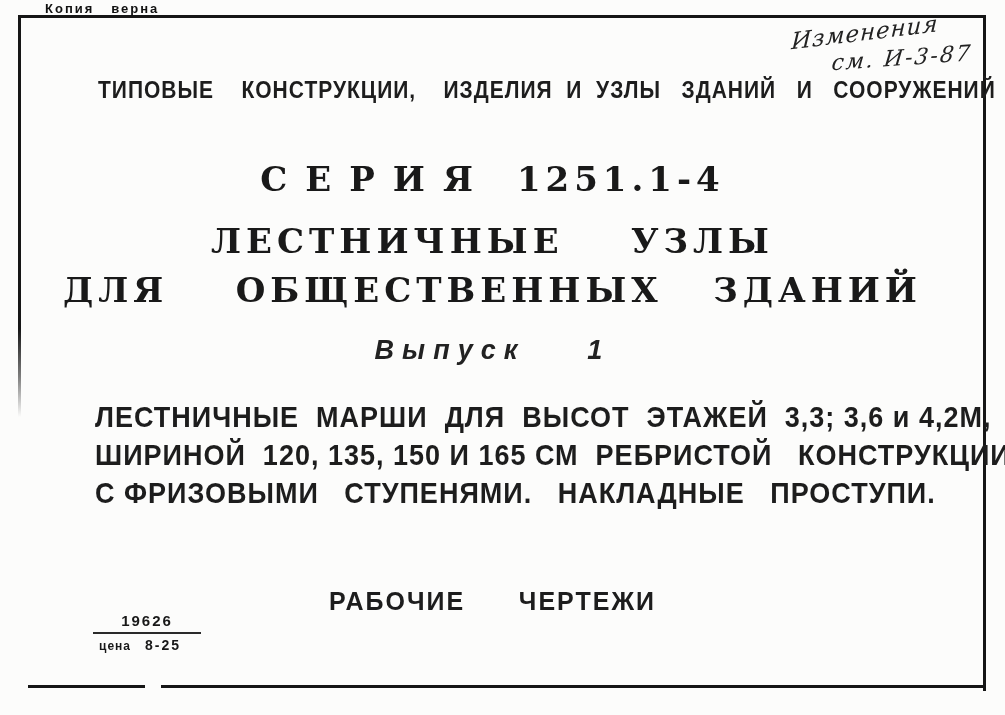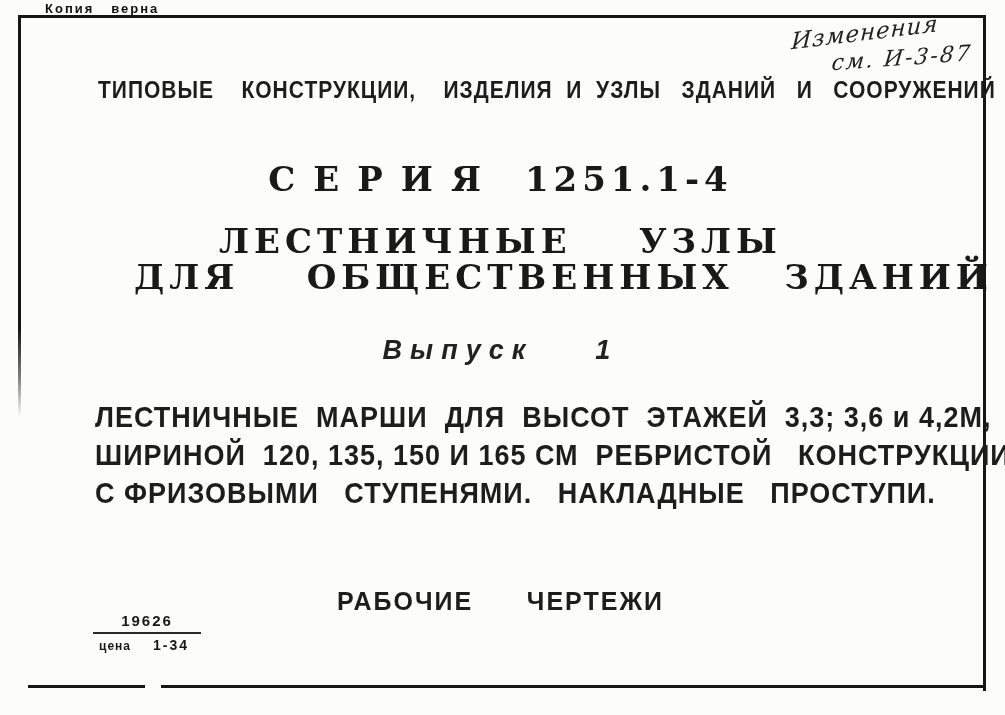--- a/index.html
+++ b/index.html
@@ -16,21 +16,21 @@
   
   .stamp-serif{
     font-family:"DejaVu Serif","Liberation Serif",serif;
     font-weight:bold;color:#191919;
   }
   
   .draft{
     font-family:"Liberation Sans",sans-serif;
     font-weight:bold;color:#1d1d1d;
   }
-  .center-wrap{position:absolute;left:0;width:985px;text-align:center;padding-left:8px;}
+  .center-wrap{position:absolute;left:0;width:985px;text-align:center;}
   .copy-note{
     font-size:13px;font-weight:bold;letter-spacing:2px;color:#111;
     font-family:"Liberation Sans",sans-serif;
     margin-left:14px;
   }
   .handwriting{
     font-family:"DejaVu Serif",serif;font-style:italic;color:#222;
     transform-origin:left top;
   }
   .hw1{font-size:23px;transform:rotate(-7deg) skewX(-10deg);letter-spacing:1px;}
@@ -53,21 +53,21 @@
   .doc-type{
     font-size:25px;letter-spacing:2px;
     display:inline-block;transform:scaleY(1.05);transform-origin:center top;
   }
   .stamp-box{width:108px;text-align:center;color:#181818;margin-left:48px;}
   .stamp-number{
     font-size:15px;font-weight:bold;letter-spacing:2px;
     border-bottom:2px solid #2a2a2a;padding-bottom:3px;
   }
   .price-row{display:flex;align-items:baseline;justify-content:flex-start;
-    gap:22px;margin-top:3px;padding-left:6px;}
+    gap:14px;margin-top:3px;padding-left:6px;}
   .price-label{font-size:12px;font-weight:bold;letter-spacing:1px;}
   .price-value{font-size:14px;font-weight:bold;letter-spacing:2px;}
 </style>
 </head>
 <body>
 
 <div class="line" style="left:18px;top:15px;width:968px;height:3px;"></div>
 <div class="line" style="left:983px;top:15px;width:3px;height:676px;"></div>
 <div class="line frame-left" style="left:18px;top:15px;width:3px;height:402px;"></div>
 <div class="line" style="left:28px;top:685px;width:117px;height:3px;"></div>
@@ -80,21 +80,21 @@
 
 <div class="abs draft header-line pre" style="left:98px;top:76px;">ТИПОВЫЕ    КОНСТРУКЦИИ,    ИЗДЕЛИЯ  И  УЗЛЫ   ЗДАНИЙ   И   СООРУЖЕНИЙ</div>
 
 <div class="center-wrap" style="top:159px;">
   <span class="stamp-serif series-label pre">СЕРИЯ</span><span class="stamp-serif series-number pre">1251.1-4</span>
 </div>
 
 <div class="center-wrap" style="top:221px;">
   <span class="stamp-serif title-line pre">ЛЕСТНИЧНЫЕ    УЗЛЫ</span>
 </div>
-<div class="center-wrap" style="top:257px;text-align:right;">
+<div class="center-wrap" style="top:270px;">
   <span class="stamp-serif title-line pre">ДЛЯ    ОБЩЕСТВЕННЫХ   ЗДАНИЙ</span>
 </div>
 
 <div class="center-wrap" style="top:334px;font-style:italic;">
   <span class="issue-line pre">Выпуск    1</span>
 </div>
 
 <div class="abs draft desc" style="left:95px;top:399px;">
   <div class="pre">ЛЕСТНИЧНЫЕ  МАРШИ  ДЛЯ  ВЫСОТ  ЭТАЖЕЙ  3,3; 3,6 и 4,2М,</div>
   <div class="pre">ШИРИНОЙ  120, 135, 150 И 165 СМ  РЕБРИСТОЙ   КОНСТРУКЦИИ</div>
@@ -102,15 +102,15 @@
 </div>
 
 <div class="center-wrap" style="top:578px;margin-top:8px;">
   <span class="draft doc-type pre">РАБОЧИЕ      ЧЕРТЕЖИ</span>
 </div>
 
 <div class="abs stamp-box" style="left:45px;top:612px;">
   <div class="stamp-number pre">19626</div>
   <div class="price-row">
     <span class="price-label pre">цена</span>
-    <span class="price-value pre">1-34</span>
+    <span class="price-value pre">8-25</span>
   </div>
 </div>
 
 </body></html>

